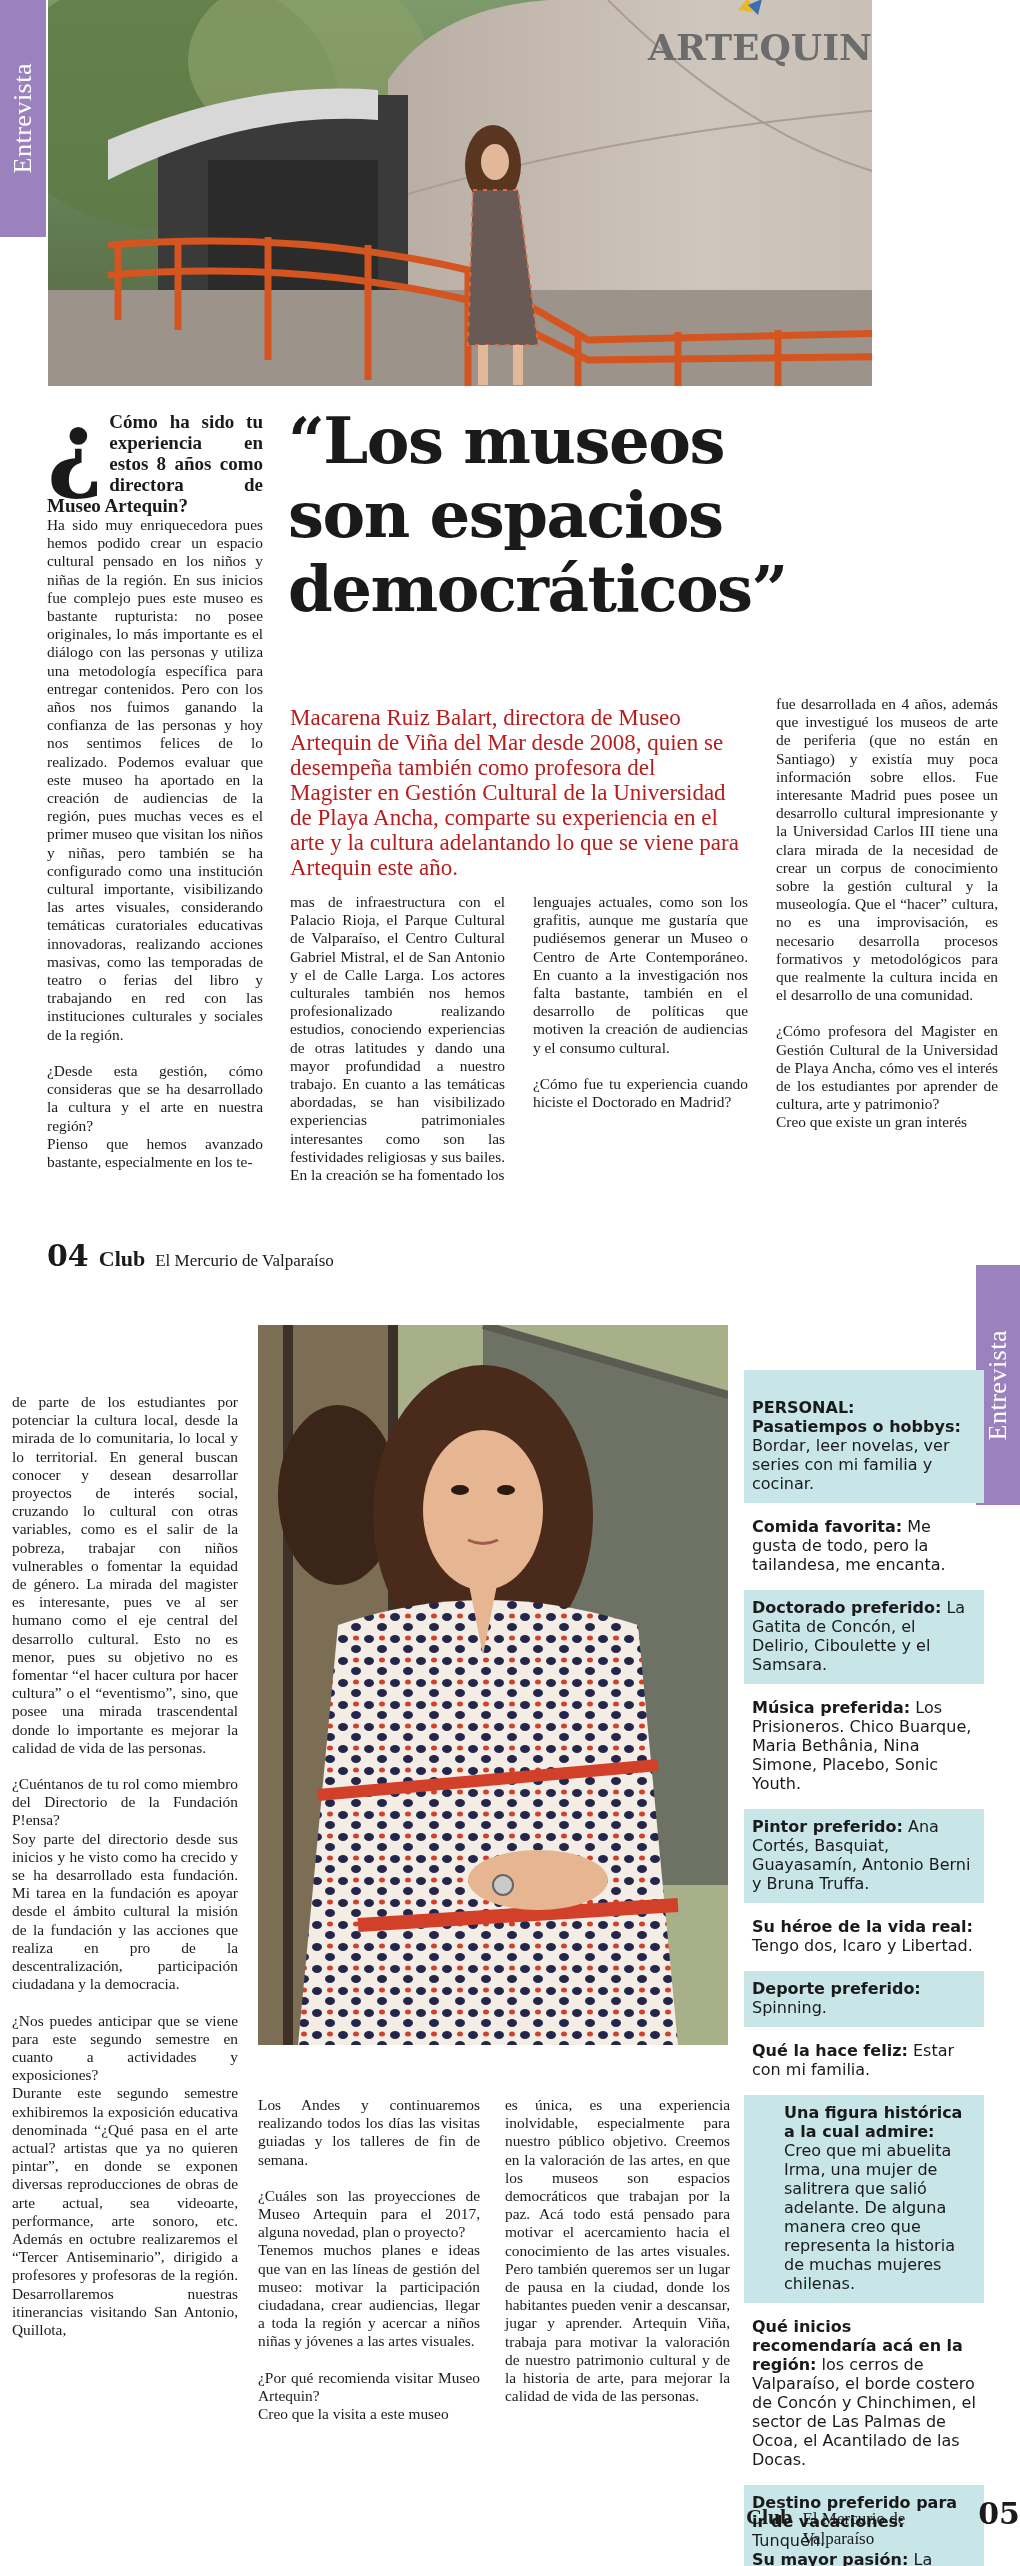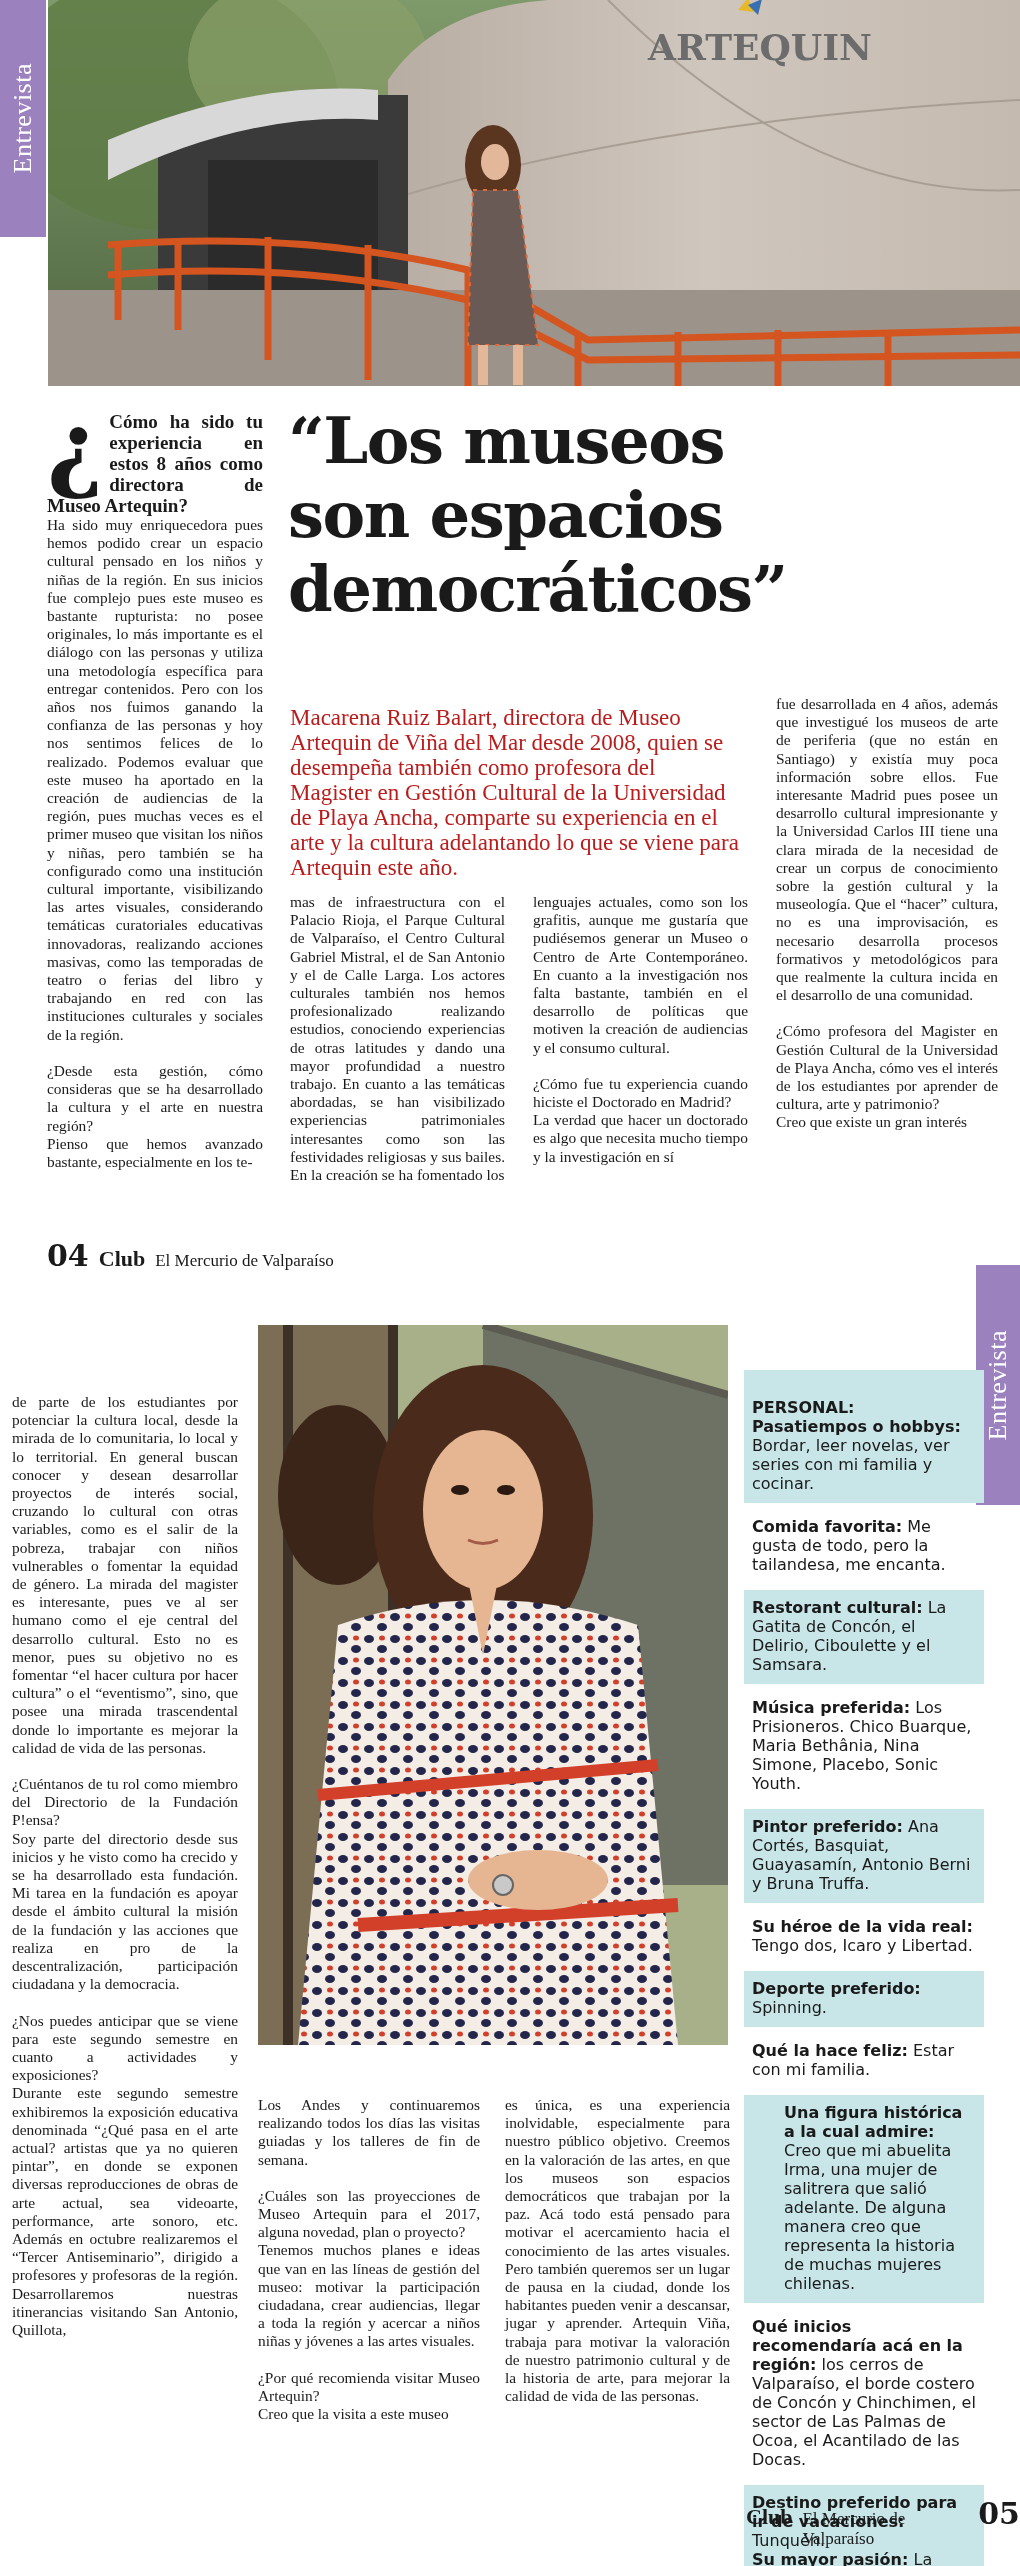--- a/index.html
+++ b/index.html
@@ -24,21 +24,21 @@
   .sidebar-box.shaded { background:#c8e5e8; }
   .sidebar-box b { font-weight:bold; }
 </style>
 </head>
 <body>
 
 <div class="abs section-tab" style="left:0;top:0;width:46px;height:237px;">
   <span>Entrevista</span>
 </div>
 
-<div class="abs photo" style="left:48px;top:0;width:972px;height:386px;">
+<div class="abs photo" style="left:48px;top:0;width:824px;height:386px;">
   <svg width="972" height="386" viewBox="0 0 972 386">
     <defs>
       <linearGradient id="sky" x1="0" y1="0" x2="0" y2="1">
           <stop offset="0" stop-color="#7f9a6a"></stop>
           <stop offset="1" stop-color="#4f6540"></stop>
         </linearGradient>
       <linearGradient id="wall" x1="0" y1="0" x2="1" y2="0">
           <stop offset="0" stop-color="#b8ada3"></stop>
           <stop offset="0.5" stop-color="#cfc6bd"></stop>
           <stop offset="1" stop-color="#c4bab0"></stop>
@@ -97,21 +97,20 @@
 
 <div class="abs lead" style="left:290px;top:705px;width:450px;">Macarena Ruiz Balart, directora de Museo Artequin de Viña del Mar desde 2008, quien se desempeña también como profesora del Magister en Gestión Cultural de la Universidad de Playa Ancha, comparte su experiencia en el arte y la cultura adelantando lo que se viene para Artequin este año.</div>
 
 <div class="abs body-col" style="left:290px;top:893px;width:215px;">
   <p>mas de infraestructura con el Palacio Rioja, el Parque Cultural de Valparaíso, el Centro Cultural Gabriel Mistral, el de San Antonio y el de Calle Larga. Los actores culturales también nos hemos profesionalizado realizando estudios, conociendo experiencias de otras latitudes y dando una mayor profundidad a nuestro trabajo. En cuanto a las temáticas abordadas, se han visibilizado experiencias patrimoniales interesantes como son las festividades religiosas y sus bailes. En la creación se ha fomentado los</p>
 </div>
 
 <div class="abs body-col" style="left:533px;top:893px;width:215px;">
   <p>lenguajes actuales, como son los grafitis, aunque me gustaría que pudiésemos generar un Museo o Centro de Arte Contemporáneo. En cuanto a la investigación nos falta bastante, también en el desarrollo de políticas que motiven la creación de audiencias y el consumo cultural.</p>
   <p class="q">¿Cómo fue tu experiencia cuando hiciste el Doctorado en Madrid?</p>
-  <p>La verdad que hacer un doctorado es algo que necesita mucho tiempo y la investigación en sí</p>
 </div>
 
 <div class="abs body-col" style="left:776px;top:695px;width:222px;">
   <p>fue desarrollada en 4 años, además que investigué los museos de arte de periferia (que no están en Santiago) y existía muy poca información sobre ellos. Fue interesante Madrid pues posee un desarrollo cultural impresionante y la Universidad Carlos III tiene una clara mirada de la necesidad de crear un corpus de conocimiento sobre la gestión cultural y la museología. Que el “hacer” cultura, no es una improvisación, es necesario desarrolla procesos formativos y metodológicos para que realmente la cultura incida en el desarrollo de una comunidad.</p>
   <p class="q">¿Cómo profesora del Magister en Gestión Cultural de la Universidad de Playa Ancha, cómo ves el interés de los estudiantes por aprender de cultura, arte y patrimonio?</p>
   <p>Creo que existe un gran interés</p>
 </div>
 
 <div class="abs folio" style="left:47px;top:1238px;">
   <span class="num">04</span>
@@ -177,21 +176,21 @@
 </div>
 
 <div class="abs" style="left:744px;top:1370px;width:240px;">
   <div class="sidebar-box shaded" style="padding-top:28px;">
     <div style="font-weight:bold;">PERSONAL:</div>
     <div style="font-weight:bold;">Pasatiempos o hobbys:</div>
     <div>Bordar, leer novelas, ver series con mi familia y cocinar.</div>
   </div>
   <div id="sidebar-rest">
       <div class="sidebar-box" style="margin-top: 6px;"><b>Comida favorita:</b> <span>Me gusta de todo, pero la tailandesa, me encanta.</span></div>
-      <div class="sidebar-box shaded" style="margin-top: 6px;"><b>Restorant cultural:</b> <span>La Gatita de Concón, el Delirio, Ciboulette y el Samsara.</span></div>
+      <div class="sidebar-box shaded" style="margin-top: 6px;"><b>Doctorado preferido:</b> <span>La Gatita de Concón, el Delirio, Ciboulette y el Samsara.</span></div>
       <div class="sidebar-box" style="margin-top: 6px;"><b>Música preferida:</b> <span>Los Prisioneros. Chico Buarque, Maria Bethânia, Nina Simone, Placebo, Sonic Youth.</span></div>
       <div class="sidebar-box shaded" style="margin-top: 6px;"><b>Pintor preferido:</b> <span>Ana Cortés, Basquiat, Guayasamín, Antonio Berni y Bruna Truffa.</span></div>
       <div class="sidebar-box" style="margin-top: 6px;"><b>Su héroe de la vida real:</b> <span>Tengo dos, Icaro y Libertad.</span></div>
       <div class="sidebar-box shaded" style="margin-top: 6px;"><b>Deporte preferido:</b> <span>Spinning.</span></div>
       <div class="sidebar-box" style="margin-top: 6px;"><b>Qué la hace feliz:</b> <span>Estar con mi familia.</span></div>
       <div class="sidebar-box shaded" style="margin-top: 6px; padding-left: 40px;"><b>Una figura histórica a la cual admire:</b> <span>Creo que mi abuelita Irma, una mujer de salitrera que salió adelante. De alguna manera creo que representa la historia de muchas mujeres chilenas.</span></div>
       <div class="sidebar-box" style="margin-top: 6px;"><b>Qué inicios recomendaría acá en la región:</b> <span>los cerros de Valparaíso, el borde costero de Concón y Chinchimen, el sector de Las Palmas de Ocoa, el Acantilado de las Docas.</span></div>
     </div>
   <div class="sidebar-box shaded" id="sidebar-last" style="margin-top:6px;">
       <div><b>Destino preferido para ir de vacaciones:</b> <span>Tunquén.</span></div>

